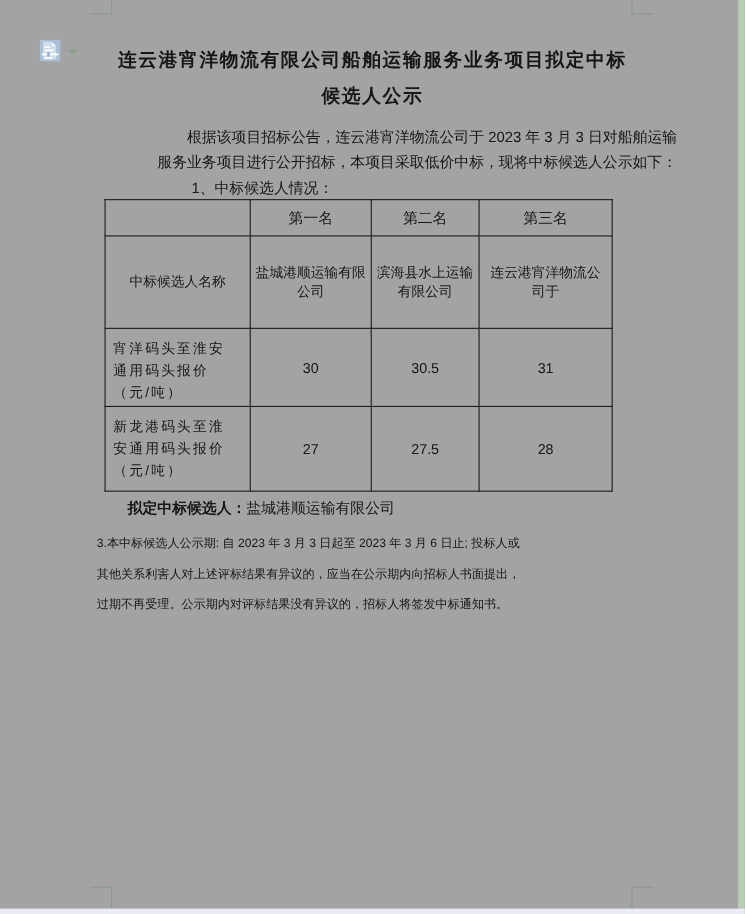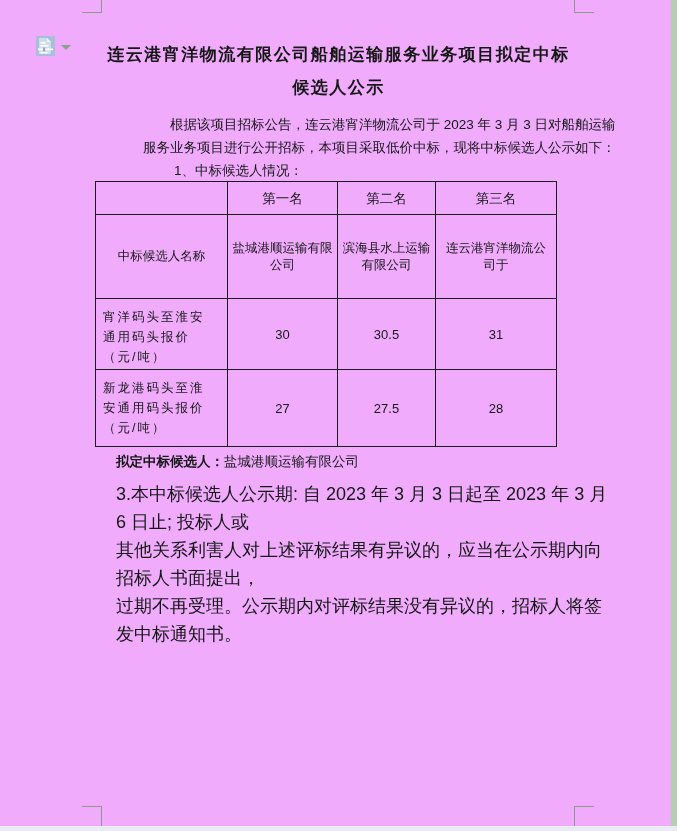--- a/index.html
+++ b/index.html
@@ -3,21 +3,21 @@
 <meta charset="utf-8">
 <style>
   * { margin: 0; padding: 0; box-sizing: border-box; }
   html, body { width: 677px; height: 831px; }
   body {
     font-family: "Liberation Sans", sans-serif;
     color: #161616;
     background: #d2e6cc;
     overflow: hidden;
   }
-  .page { position: relative; width: 677px; height: 831px; background: #f0abfc; }
+  .page { position: relative; width: 677px; height: 831px; background: #a3a3a3; }
 
   
   .right-strip  { position: absolute; top: 0; right: 0; width: 6px; height: 831px; background: #b7cdb4; }
   .bottom-strip { position: absolute; left: 0; bottom: 0; width: 677px; height: 5px; background: #e9ecf4; }
 
   
   .mark { position: absolute; }
   .mark-tl { left: 82px;  top: 0;     width: 20px; height: 13px; border-right: 1px solid #8a998a; border-bottom: 1px solid #8a998a; }
   .mark-tr { left: 574px; top: 0;     width: 20px; height: 13px; border-left: 1px solid #8a998a;  border-bottom: 1px solid #8a998a; }
   .mark-bl { left: 82px;  top: 806px; width: 20px; height: 20px; border-right: 1px solid #8a998a; border-top: 1px solid #8a998a; }
@@ -44,21 +44,21 @@
   table.bid tr.r-name td { height: 84px; }
   table.bid tr.r-p1 td { height: 68px; }
   table.bid tr.r-p2 td { height: 77px; }
   table.bid td.lab { text-align: left; vertical-align: top; padding: 8px 12px 2px 7px;
                      letter-spacing: 2px; line-height: 20px; }
   table.bid td.num { font-size: 13px; }
 
   .proposed { position: absolute; left: 116px; top: 453px; font-size: 13.5px; }
   .proposed .b { font-weight: bold; }
 
-  .notice { position: absolute; left: 116px; top: 480px; width: 495px; font-size: 18px; line-height: 28px; }
+  .notice { position: absolute; left: 88px; top: 480px; width: 495px; font-size: 11px; line-height: 28px; }
   .contacts { position: absolute; left: 100px; top: 562px; font-size: 13.5px; line-height: 21px; }
   .signoff { position: absolute; left: 300px; top: 601px; width: 273px; text-align: right;
              font-size: 13.5px; line-height: 23px; }
   .signoff .date { padding-right: 4px; }
 </style>
 </head>
 <body>
 
 <div class="page">
 

